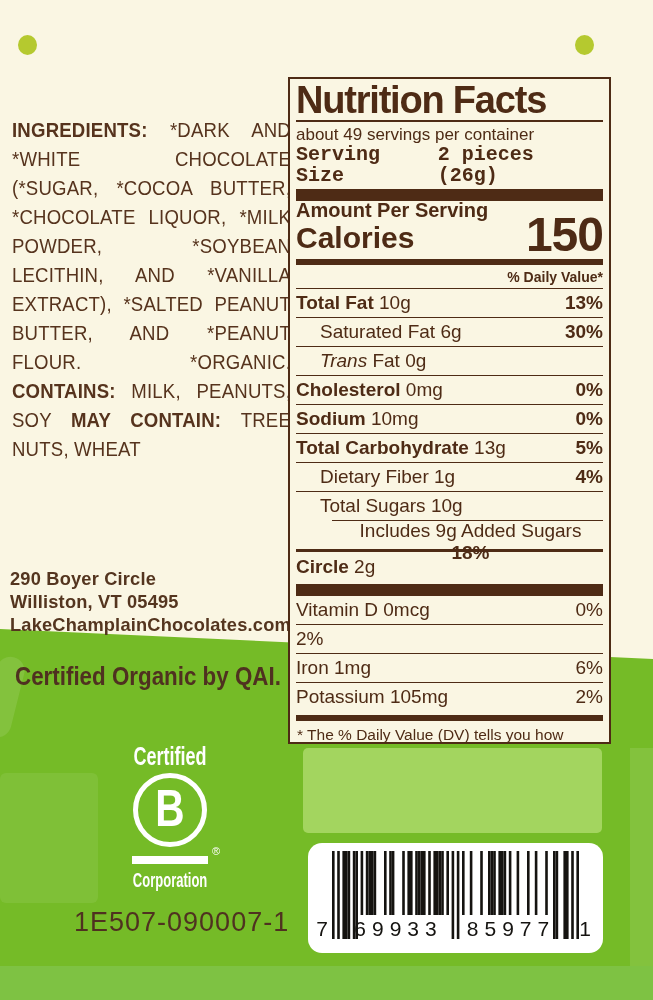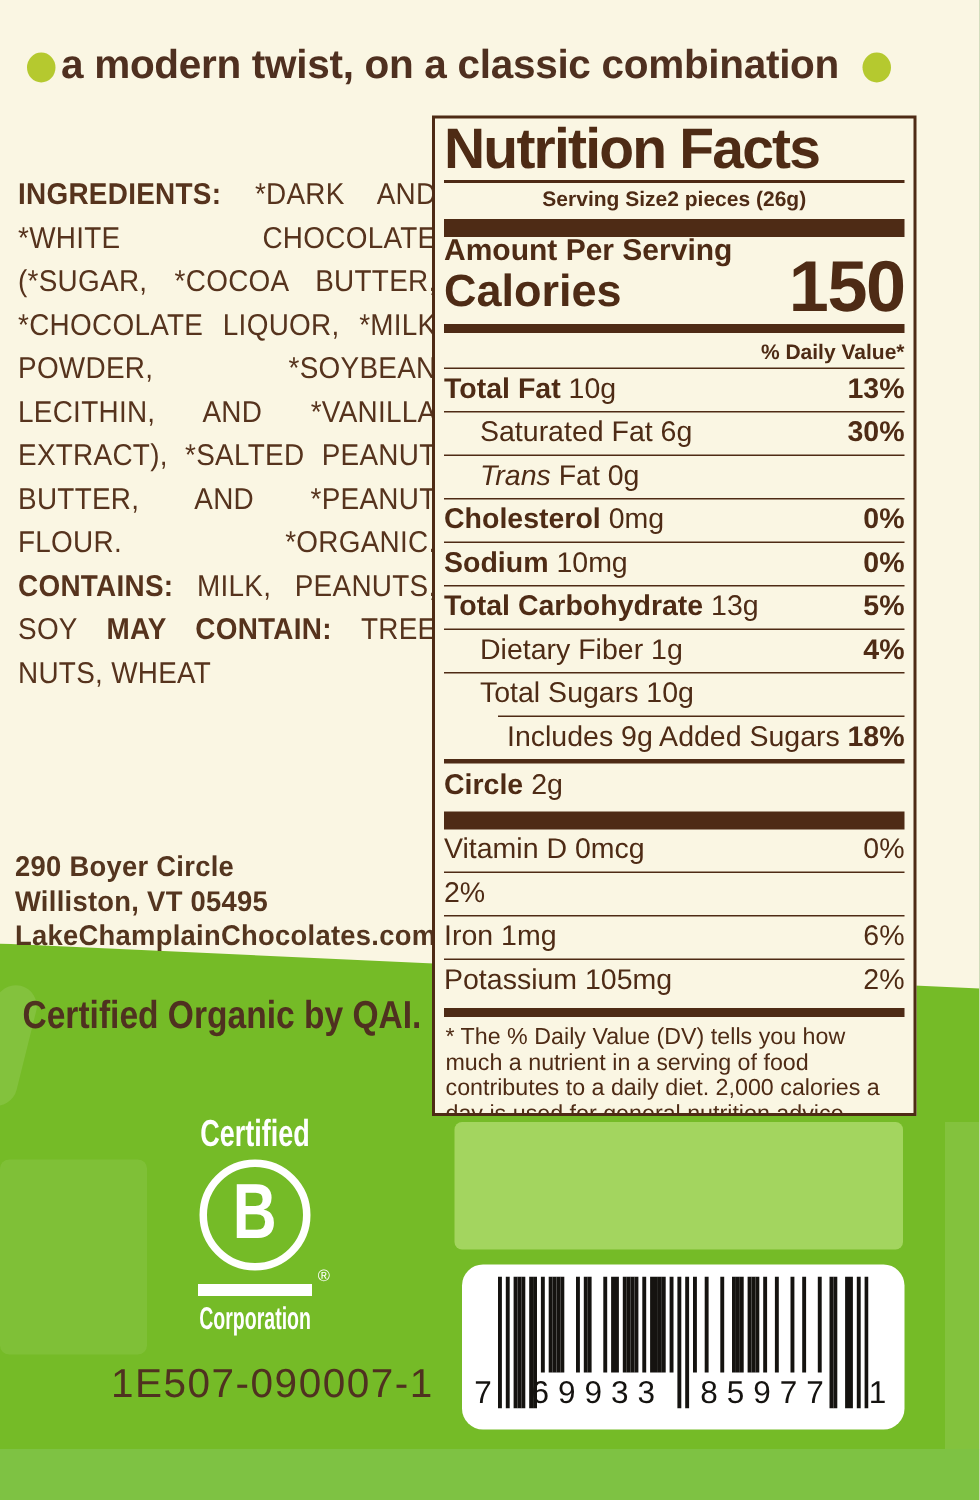--- a/index.html
+++ b/index.html
@@ -59,71 +59,71 @@
   .bc-g2{left:152px;width:102px;text-align:center;letter-spacing:6px;}
   .bc-d3{left:268px;width:18px;text-align:center;}
 
   
   .panel{position:absolute;left:288px;top:77px;width:323px;height:667px;
          background:var(--background-cream,#faf6e3);border:2px solid var(--text-brown,#4e2b15);
          box-sizing:border-box;padding:0 6px;overflow:hidden;}
   .nf-title{font-size:38px;font-weight:900;letter-spacing:-1.2px;line-height:36px;margin-top:3px;white-space:nowrap;}
   .nf-divider{height:2px;background:var(--text-brown,#4e2b15);margin-top:2px;}
   .nf-servings{font-size:17px;line-height:19px;margin-top:3px;}
-  .nf-serving-row{display:flex;justify-content:center;font-size:14px;font-weight:bold;line-height:21px;}
+  .nf-serving-row{display:flex;justify-content:flex-end;font-size:20px;font-weight:bold;line-height:21px;font-family:Liberation Mono, monospace;}
   .bar12{height:12px;background:var(--text-brown,#4e2b15);margin-top:3px;}
   .nf-aps{font-size:20px;font-weight:bold;margin-top:2px;line-height:15px;}
   .nf-cal-row{display:flex;justify-content:space-between;align-items:flex-end;margin-top:-3px;}
   .nf-cal-label{font-size:30px;font-weight:bold;line-height:34px;}
   .nf-cal-value{font-size:48px;font-weight:bold;line-height:40px;letter-spacing:-1px;}
   .bar6{height:6px;background:var(--text-brown,#4e2b15);margin-top:4px;}
   .nf-dv-header{font-size:14px;font-weight:bold;text-align:right;padding:4px 0 3px;}
   .n-row{display:flex;justify-content:space-between;align-items:center;height:28px;
          font-size:19px;border-top:1px solid var(--text-brown,#4e2b15);position:relative;}
   .n-row .nm b{font-weight:bold;}
   .n-row .nm i{font-style:italic;}
   .n-row .dv{font-weight:bold;}
   .vit .n-row .dv{font-weight:normal;}
   .vit .n-row:first-child{border-top:none;}
   .ind1{padding-left:24px;}
-  .ind2{padding-left:42px;}
+  .ind2{padding-left:42px;flex-direction:column;}
   .no-top{border-top:none;height:29px;}
   .row29{height:29px;}
   .part-sep{position:absolute;left:36px;right:0;top:0;height:1px;background:var(--text-brown,#4e2b15);}
   .sep3{border-top-width:3px;}
   .nf-foot{font-size:15.5px;line-height:17px;padding:5px 1px 0;}
 </style>
 </head>
 <body>
 
 <div class="page" style="--background-cream: #faf6e3; --text-brown: #4e2b15; --green-main: #75bb27; --green-band: #7ec243; --green-light-rect: #a3d55f; --bullet-green: #b5c92f; --barcode-bg: #ffffff; --bcorp-white: #ffffff;">
 
   <div class="green">
     <div class="flap-corner"></div>
     <div class="flap-left"></div>
     <div class="flap-right"></div>
     <div class="green-rect-light"></div>
     <div class="green-band"></div>
   </div>
 
   <div class="dot dot-left"></div>
-  <div class="tagline">a modern twist, on a classic combination</div>
   <div class="dot dot-right"></div>
 
   <div class="ingredients"><b>INGREDIENTS: </b><span>*DARK AND *WHITE CHOCOLATE (*SUGAR, *COCOA BUTTER, *CHOCOLATE LIQUOR, *MILK POWDER, *SOYBEAN LECITHIN, AND *VANILLA EXTRACT), *SALTED PEANUT BUTTER, AND *PEANUT FLOUR. *ORGANIC. </span><b>CONTAINS: </b><span>MILK, PEANUTS, SOY </span><b>MAY CONTAIN: </b><span>TREE NUTS, WHEAT</span></div>
 
   <div class="address">
     <div>290 Boyer Circle</div>
     <div>Williston, VT 05495</div>
     <div>LakeChamplainChocolates.com</div>
   </div>
 
   <div class="panel">
     <div class="nf-title">Nutrition Facts</div>
     <div class="nf-divider"></div>
+    <div class="nf-servings">about 49 servings per container</div>
     <div class="nf-serving-row">
       <span>Serving Size</span>
       <span>2 pieces (26g)</span>
     </div>
     <div class="bar12"></div>
     <div class="nf-aps">Amount Per Serving</div>
     <div class="nf-cal-row">
       <span class="nf-cal-label">Calories</span>
       <span class="nf-cal-value">150</span>
     </div>

